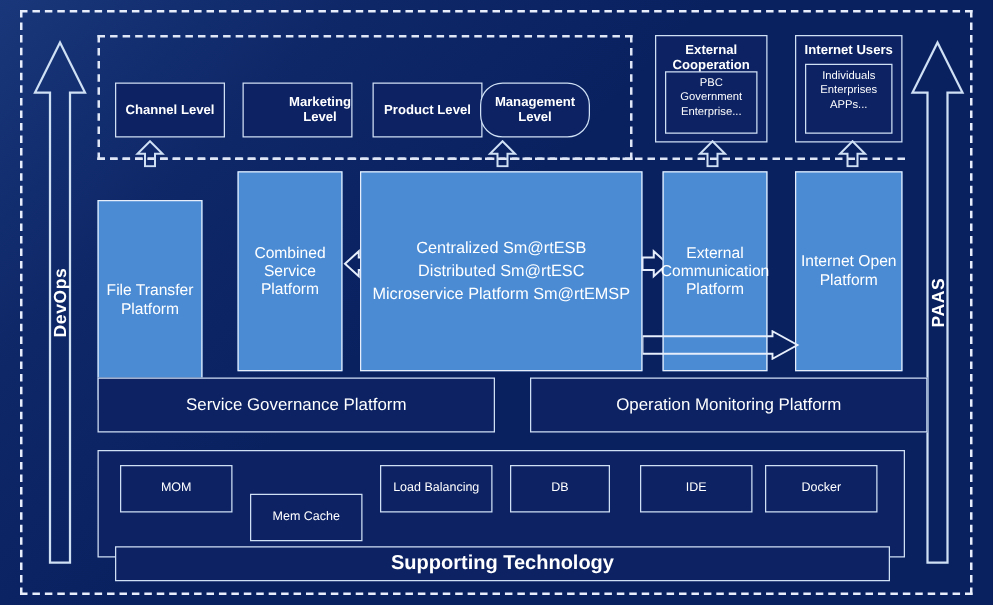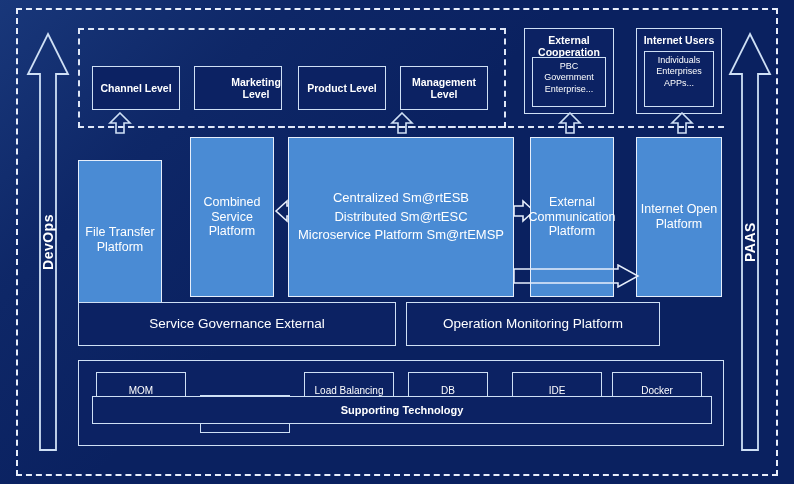--- a/index.html
+++ b/index.html
@@ -91,24 +91,24 @@
     border: 1.6px solid #cfe0f5;
     background: #0c2263;
   }
   .tech-box {
     top: 372px; height: 38px;
     border: 1.4px solid #cfe0f5;
     background: #0c2263;
     font-size: 10px;
   }
   .support-bar {
-    left: 92px; top: 396px; width: 620px; height: 28px;
-    border: 1.6px solid #cfe0f5;
-    background: #0c2263;
-    font-size: 11px;
+    left: 92px; top: 437px; width: 620px; height: 28px;
+    border: 1.6px solid #cfe0f5;
+    background: #0c2263;
+    font-size: 16px;
     font-weight: bold;
   }
 
   
   .side-arrow { width: 44px; }
   .side-arrow svg { display: block; }
   .side-arrow .lbl {
     position: absolute;
     left: 50%; top: 50%;
     transform: translate(-50%, -50%) rotate(-90deg);
@@ -147,21 +147,21 @@
 
   <div class="abs obox ctr level-box" style="left:92px;">
     <span>Channel Level</span>
   </div>
   <div class="abs obox ctr level-box" style="left:194px;padding-left:36px;">
     <span>Marketing Level</span>
   </div>
   <div class="abs obox ctr level-box" style="left:298px;">
     <span>Product Level</span>
   </div>
-  <div class="abs obox ctr level-box" style="left:400px;">
+  <div class="abs obox ctr level-box" style="left:384px;border-radius:18px;">
     <span>Management Level</span>
   </div>
 
   <div class="abs consumer-box" style="left:524px; width:90px; height:86px;">
     <div class="consumer-title">External Cooperation</div>
     <div class="consumer-inner" style="height:42px;">PBC Government Enterprise...</div>
   </div>
 
   <div class="abs consumer-box" style="left:636px; width:86px; height:86px;">
     <div class="consumer-title">Internet Users</div>
@@ -226,23 +226,23 @@
     <span>Internet Open Platform</span>
   </div>
 
   <div class="abs harrow" style="left:514px; top:264px; width:126px; height:24px;">
     <svg width="126" height="24" viewBox="0 0 126 24">
       <polygon points="0,5 104,5 104,1 124,12 104,23 104,19 0,19" fill="none" stroke="#e6eefb" stroke-width="1.5"></polygon>
     </svg>
   </div>
 
   <div class="abs gov-bar ctr" style="left:78px; width:318px;">
-    <span>Service Governance External</span>
-  </div>
-  <div class="abs gov-bar ctr" style="left:406px; width:254px;align-items:center;">
+    <span>Service Governance Platform</span>
+  </div>
+  <div class="abs gov-bar ctr" style="left:424px; width:318px;align-items:center;">
     <span>Operation Monitoring Platform</span>
   </div>
 
   <div class="abs support-outer"></div>
 
   <div class="abs tech-box ctr" style="left:96px; width:90px;">
     <span>MOM</span>
   </div>
   <div class="abs tech-box ctr" style="left:200px; width:90px;margin-top:23px;">
     <span>Mem Cache</span>

